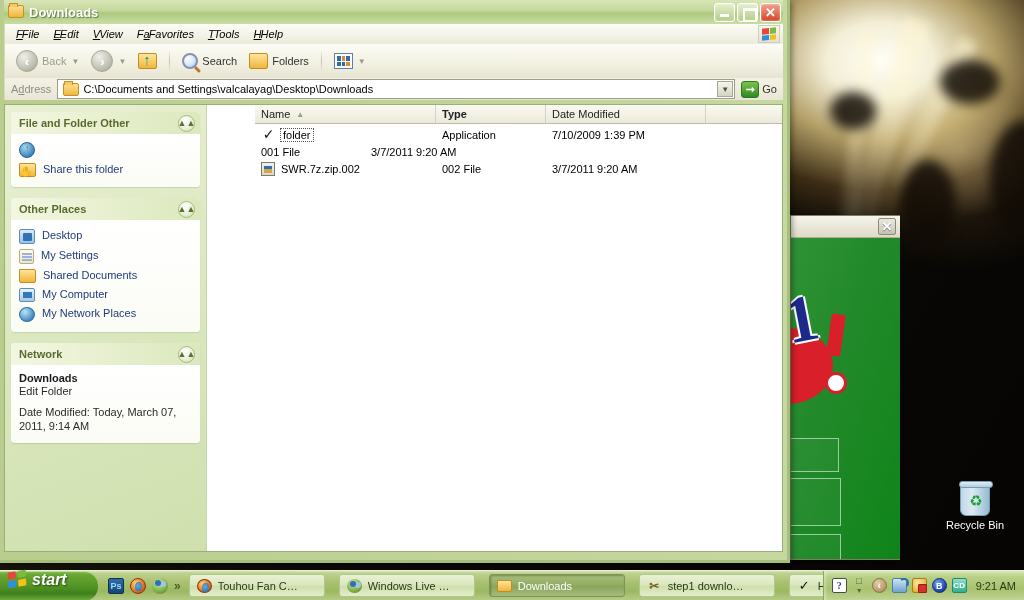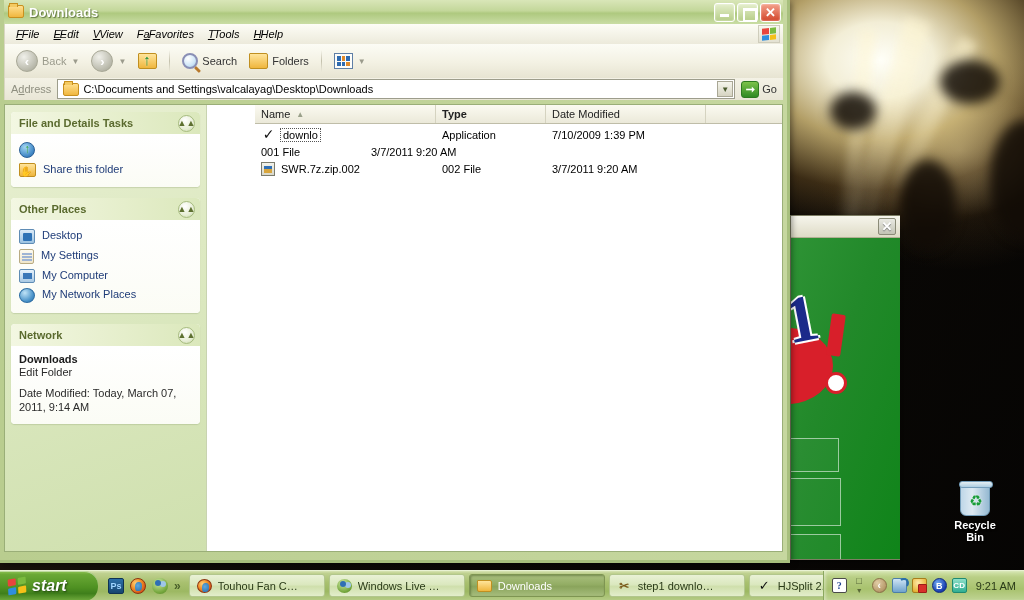--- a/index.html
+++ b/index.html
@@ -62,21 +62,20 @@
   .rb-arrows {
     position: absolute; left: 7px; top: 8px;
     width: 16px; height: 16px;
     color: #19a63b; font-size: 15px; line-height: 16px;
     text-shadow: 0 0 2px #fff;
   }
   #recycle-label {
     margin-top: 3px;
     color: #ffffff; font-size: 11px;
     text-shadow: 1px 1px 2px #000;
-    font-weight: bold;
   }
 
   
   #hjsplit-window {
     position: absolute; left: 790px; top: 215px;
     width: 110px; height: 345px;
     background: #efeee3;
     border: 1px solid #7d7d63;
     border-right: none;
     box-shadow: -2px 2px 5px rgba(0,0,0,0.45);
@@ -546,21 +545,21 @@
     position: absolute; left: 0; bottom: 0;
     width: 1024px; height: 30px;
     background: linear-gradient(to bottom, #d8e4b4 0%, #bfd190 8%, #a8c06f 40%, #9cb862 70%, #b5cb85 100%);
     border-top: 1px solid #e8f1d2;
     display: flex; align-items: center;
   }
   #start-button {
     width: 98px; height: 30px;
     background: linear-gradient(to bottom, #8fc254 0%, #6aa835 12%, #4f9122 55%, #3f7f1b 75%, #73ad3f 100%);
     border-radius: 0 14px 14px 0;
-    display: flex; align-items: center; gap: 6px;
+    display: flex; gap: 6px;
     padding-left: 8px;
     box-shadow: inset 0 1px 0 rgba(255,255,255,0.45);
   }
   #start-flag {
     width: 18px; height: 16px;
     display: grid; grid-template-columns: 1fr 1fr; grid-template-rows: 1fr 1fr;
     gap: 1.5px; transform: skewY(-7deg) rotate(-3deg);
     flex: none;
   }
   #start-flag i { display: block; border-radius: 1px; }
@@ -599,21 +598,21 @@
     content: ""; position: absolute; left: 3px; top: 2px;
     width: 6px; height: 6px; border-radius: 50%;
     background: #2f6fb5;
     box-shadow: 5px 1px 0 #9fc6e8;
   }
   .ql-more {
     color: #4a5f2a; font-size: 12px; font-weight: bold;
     letter-spacing: -2px;
   }
   #tasks {
-    flex: 1; display: flex; align-items: center; gap: 4px;
+    flex: 1; display: flex; align-items: center; gap: 14px;
     padding-left: 2px; height: 30px; overflow: hidden;
   }
   .task-btn {
     height: 23px; min-width: 136px; max-width: 155px;
     display: flex; align-items: center; gap: 6px;
     padding: 0 7px;
     border-radius: 3px;
     background: linear-gradient(to bottom, #e9f1d6 0%, #dbe8bf 45%, #cfdfac 55%, #e3eecb 100%);
     border: 1px solid #b2c68d;
     font-size: 11px; color: #2a3a18;
@@ -826,21 +825,21 @@
           <span>Go</span>
         </div>
       </div>
 
       <div id="content-area">
 
         <div id="sidebar">
 
           <div class="panel">
             <div class="panel-head">
-              <span class="panel-title">File and Details Tasks</span>
+              <span class="panel-title">File and Folder Other</span>
               <span class="collapse-btn">▲▲</span>
             </div>
             <div class="panel-body">
               <div class="panel-row">
                 <span class="pic ic-publish"></span>
               </div>
               <div class="panel-row">
                 <span class="pic ic-share"></span>
                 <span class="ptxt">Share this folder</span>
               </div>
@@ -855,20 +854,24 @@
             <div class="panel-body">
               <div class="panel-row">
                 <span class="pic ic-desktop"></span>
                 <span class="ptxt">Desktop</span>
               </div>
               <div class="panel-row">
                 <span class="pic ic-mydocs"></span>
                 <span class="ptxt">My Settings</span>
               </div>
               <div class="panel-row">
+                <span class="pic ic-shared"></span>
+                <span class="ptxt">Shared Documents</span>
+              </div>
+              <div class="panel-row">
                 <span class="pic ic-mycomputer"></span>
                 <span class="ptxt">My Computer</span>
               </div>
               <div class="panel-row">
                 <span class="pic ic-network"></span>
                 <span class="ptxt">My Network Places</span>
               </div>
             </div>
           </div>
 
@@ -898,21 +901,21 @@
             <div class="col-h col-date">
               <span>Date Modified</span>
             </div>
             <div class="col-h col-rest"></div>
           </div>
 
           <div id="list-rows">
             <div class="frow">
               <div class="fcell-name">
                 <span class="ic-check">✓</span>
-                <span class="fname-focus">downlo</span>
+                <span class="fname-focus">folder</span>
               </div>
               <div class="fcell-type">Application</div>
               <div class="fcell-date">7/10/2009 1:39 PM</div>
             </div>
             <div class="frow">
               <div class="fcell-type">001 File</div>
               <div class="fcell-date">3/7/2011 9:20 AM</div>
             </div>
             <div class="frow">
               <div class="fcell-name">

